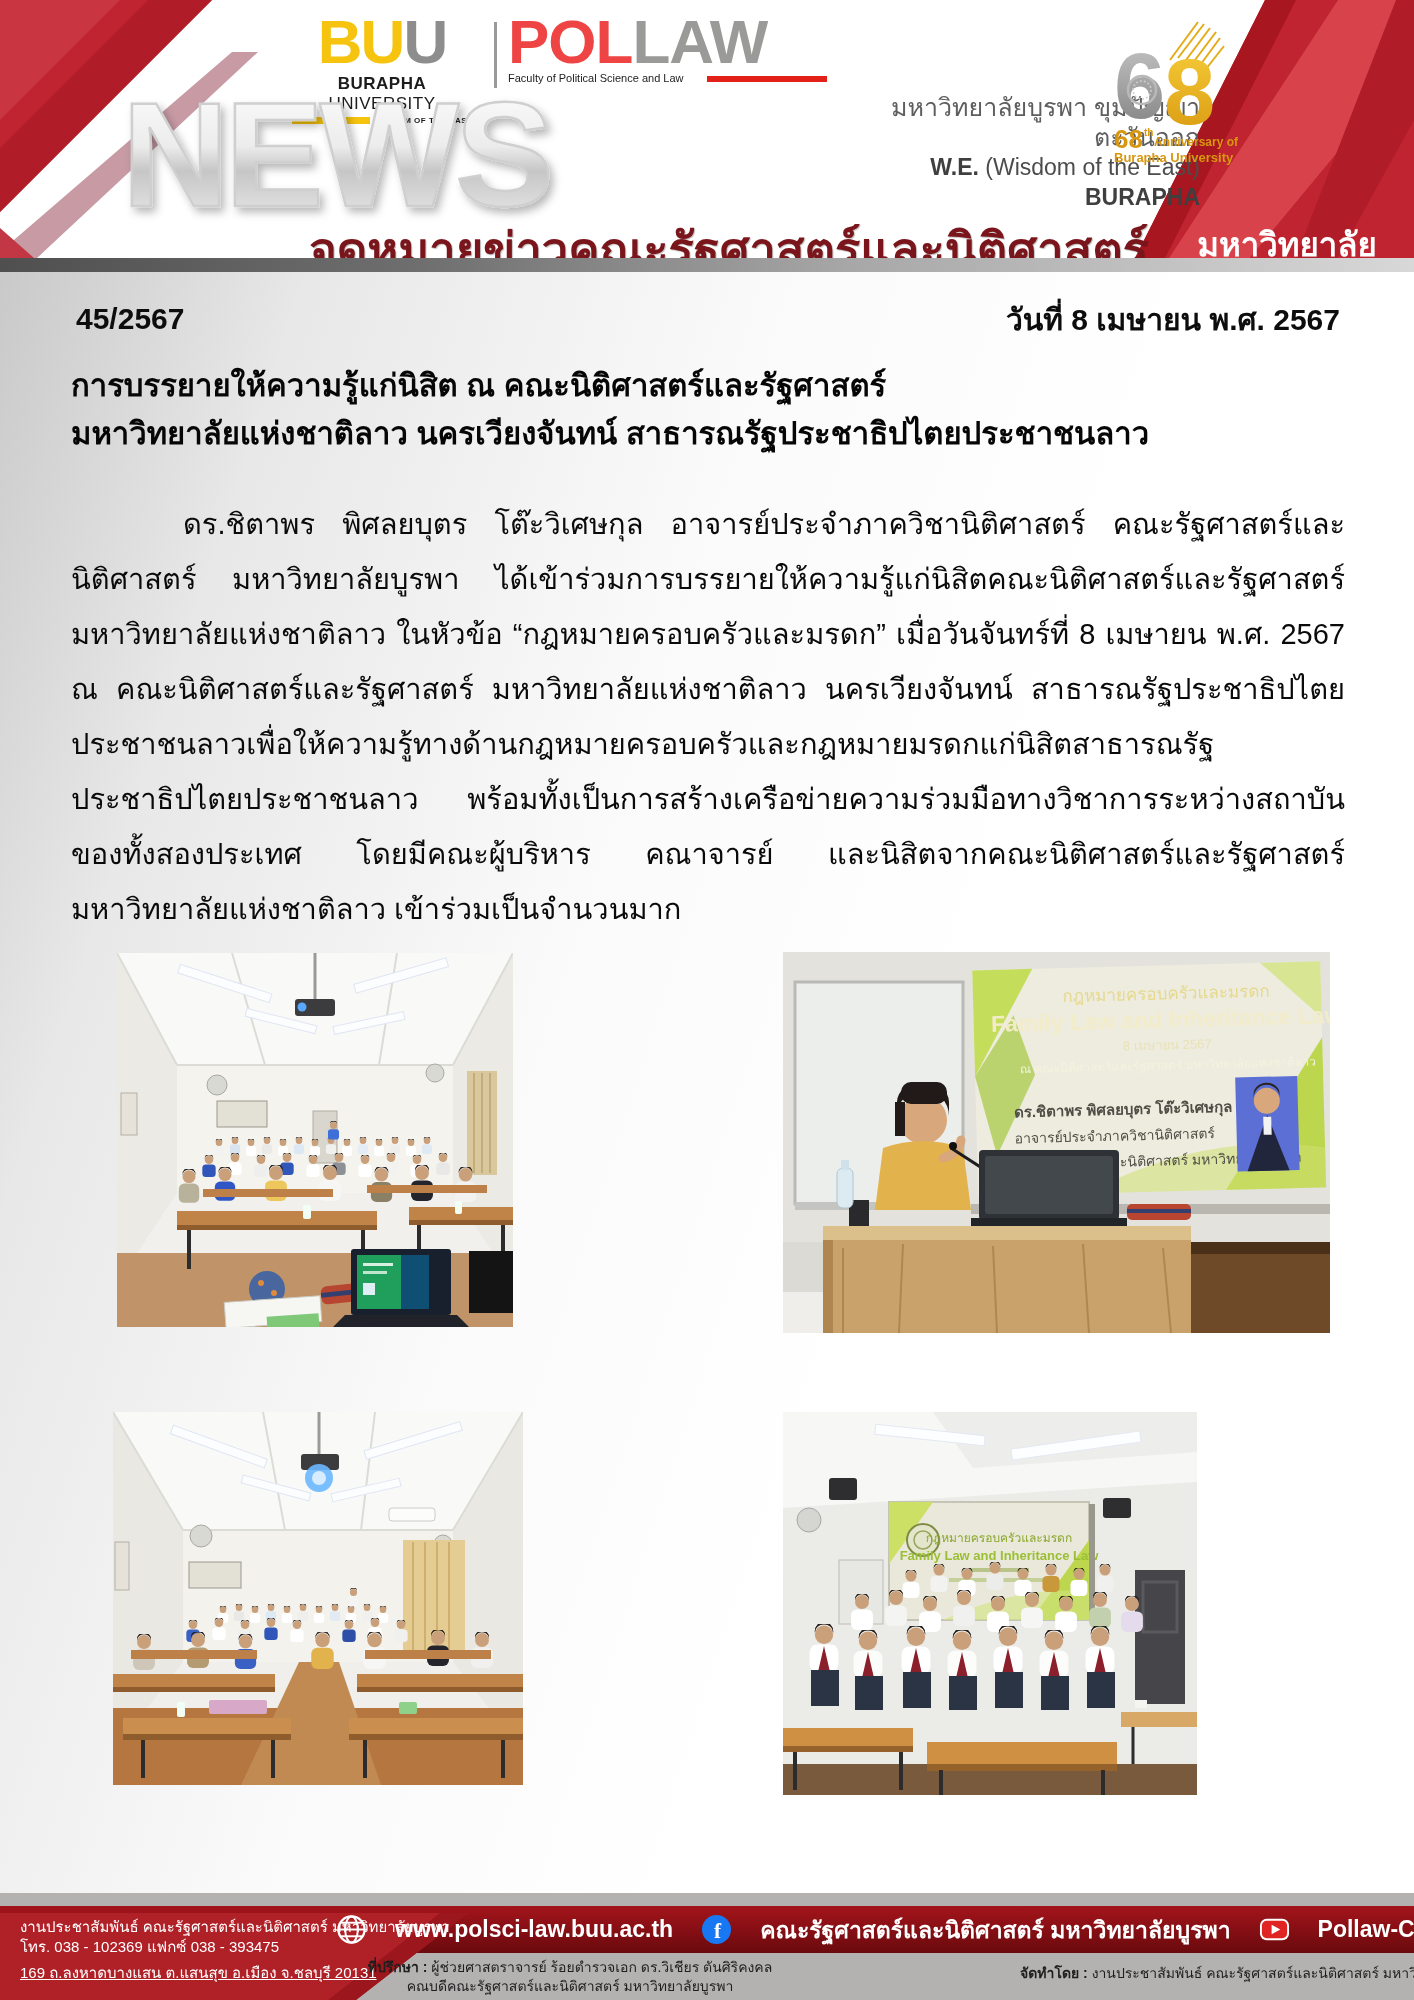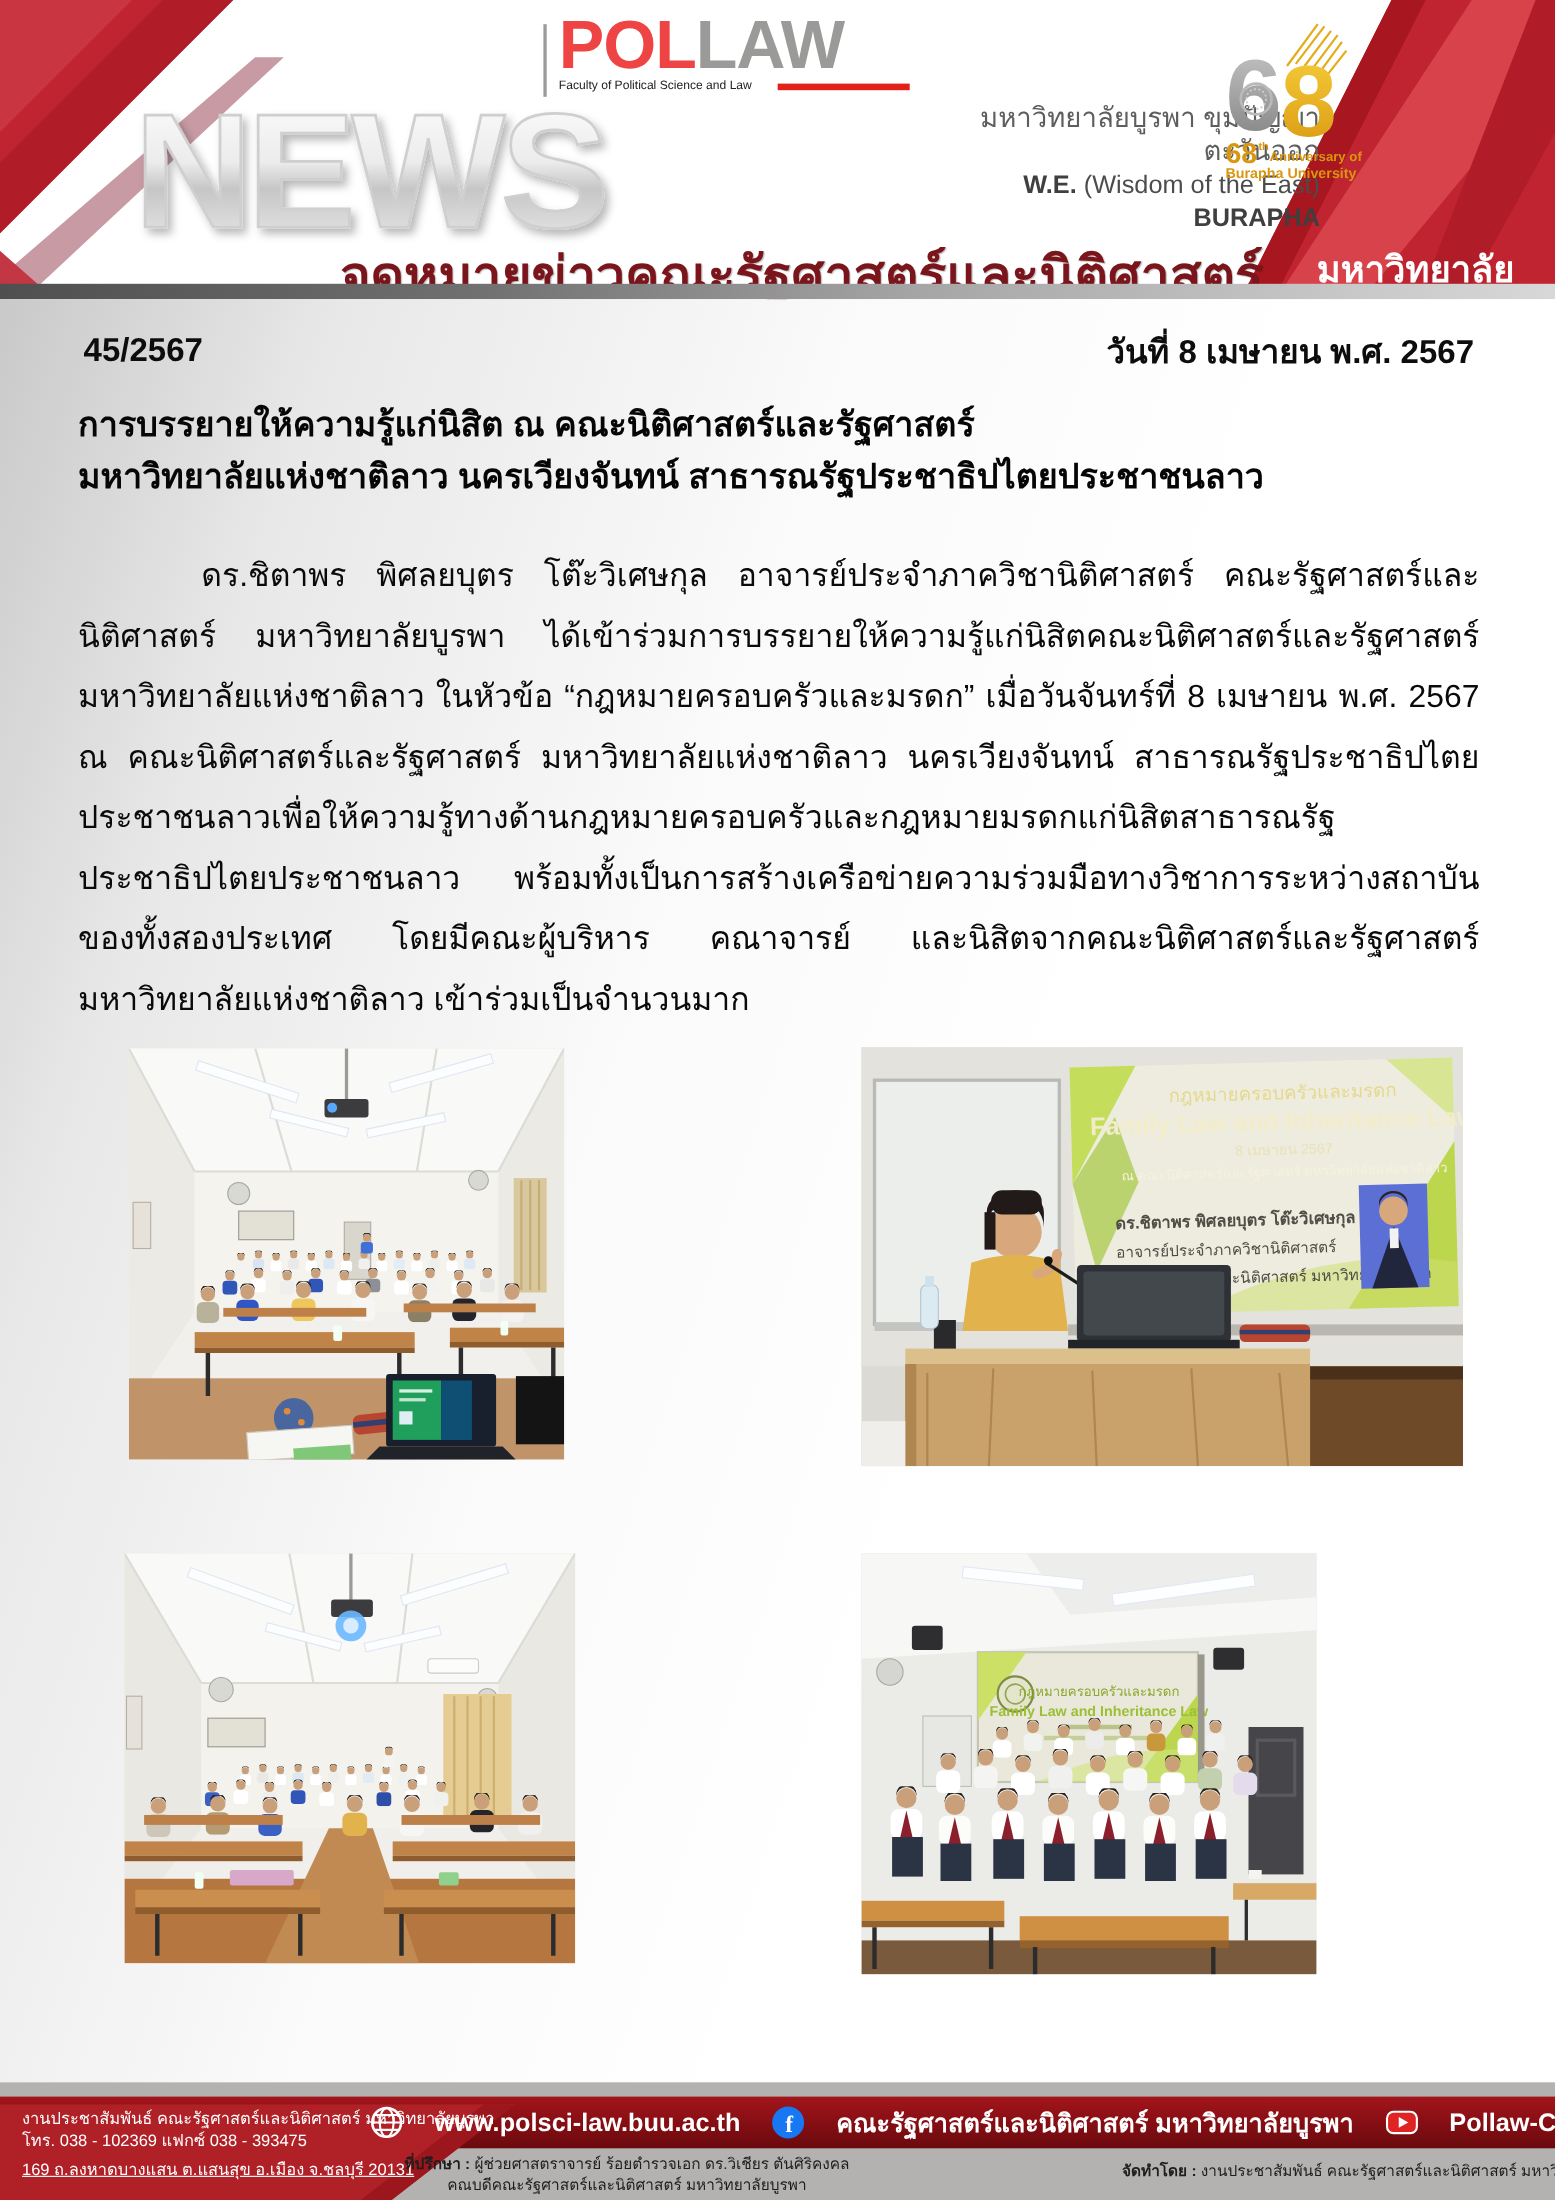--- a/index.html
+++ b/index.html
@@ -99,20 +99,28 @@
       <polygon points="0,228 34,258 0,272" fill="#c23743"></polygon>
     </svg>
 
     <svg class="deco-svg" style="left:1100;top:0;left:1100px" width="314" height="272" viewBox="0 0 314 272">
       <polygon points="165,0 314,0 314,272 28,272" fill="#bf2430"></polygon>
       <polygon points="238,0 314,0 314,60 138,272 60,272" fill="#d8434b"></polygon>
       <polygon points="296,0 314,0 314,120 230,272 190,272" fill="#b01c28"></polygon>
       <polygon points="165,0 196,0 58,272 28,272" fill="#a8161f"></polygon>
     </svg>
 
+    <div class="buu-block">
+      <div class="buu-word"><span class="buu-yellow">BU</span><span class="buu-gray">U</span></div>
+      <div class="buu-line1"><b>BURAPHA</b><span> UNIVERSITY</span></div>
+      <div class="buu-row2">
+        <span class="buu-bar"></span>
+        <span class="buu-wisdom">WISDOM OF THE EAST</span>
+      </div>
+    </div>
 
     <div class="logo-divider"></div>
 
     <div class="pollaw-block">
       <div class="pollaw-word"><span class="pol-red">POL</span><span class="law-gray">LAW</span></div>
       <div class="pollaw-eng-row">
         <span class="pollaw-eng">Faculty of Political Science and Law</span>
         <span class="pollaw-redbar"></span>
       </div>
     </div>

